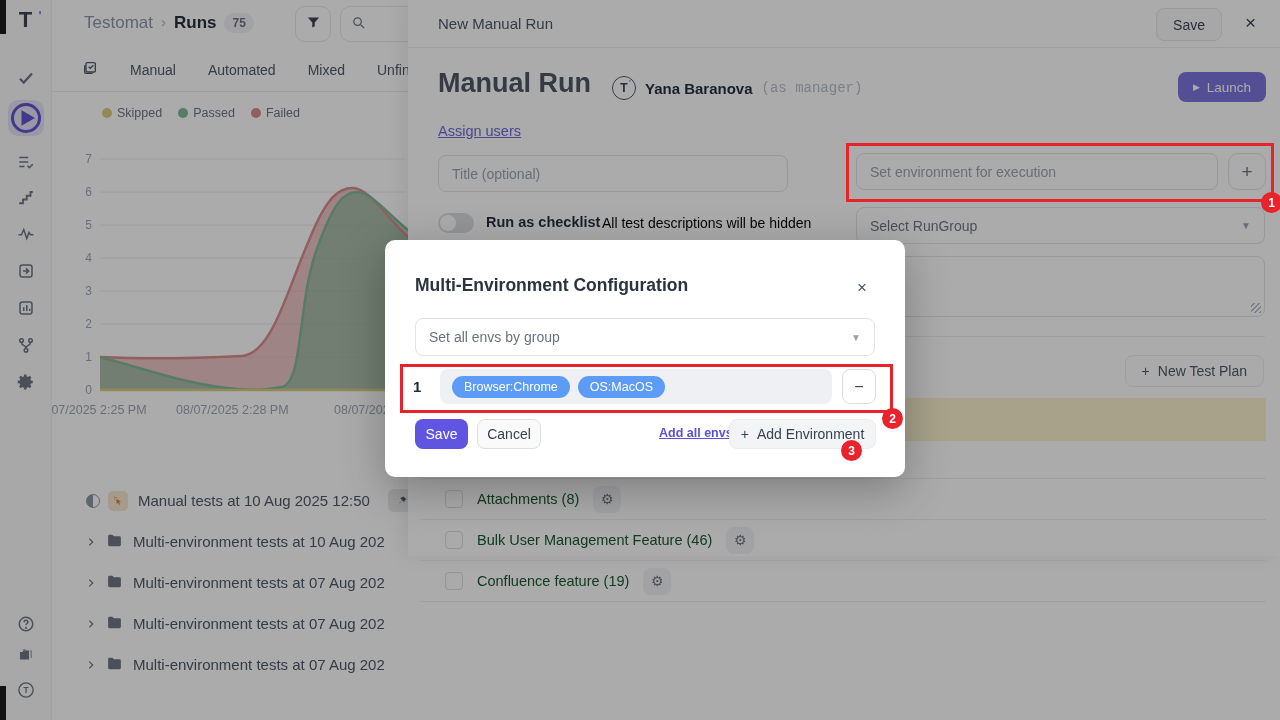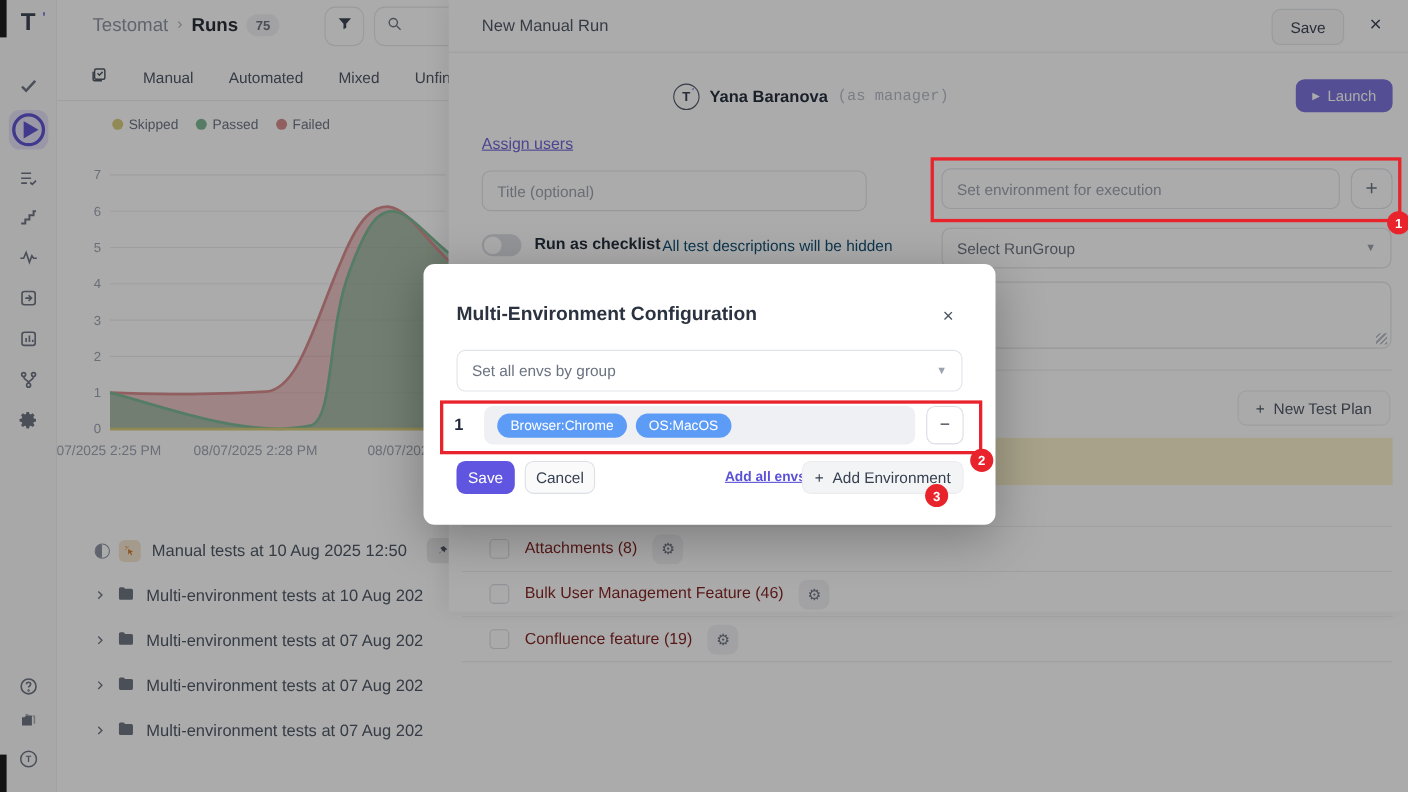--- a/index.html
+++ b/index.html
@@ -65,34 +65,34 @@
   .field { border:1px solid #e0e3e8; border-radius:8px; background:#fff; font-size:14px; color:#374151; }
   .field::placeholder { color:#9aa1ad; }
   input.field { padding:0 13px; }
   .title-input { position:absolute; left:30px; top:155px; width:350px; height:37px; }
   .env-input { position:absolute; left:448px; top:153px; width:362px; height:37px; }
   .plus-btn { position:absolute; left:820px; top:153px; width:38px; height:37px; border:1px solid #e0e3e8; border-radius:10px; background:#fff; color:#6b7280; font-size:19px; display:flex; align-items:center; justify-content:center; }
 
   .toggle { position:absolute; left:30px; top:213px; width:36px; height:20px; background:#d9dce2; border-radius:10px; }
   .toggle .knob { position:absolute; left:2px; top:2px; width:16px; height:16px; border-radius:50%; background:#fff; }
   .chk-label { position:absolute; left:78px; top:214px; font-size:14.5px; font-weight:700; color:#1f2937; }
-  .chk-hint { position:absolute; left:194px; top:215px; font-size:14px; color:#0c4a6e; }
+  .chk-hint { position:absolute; left:194px; top:215px; font-size:14px; color:#000000; }
   .select { position:absolute; display:flex; align-items:center; justify-content:space-between; padding:0 13px; }
   .select .caret { color:#9ca3af; font-size:10px; }
   .rungroup { left:448px; top:207px; width:409px; height:37px; }
   .notes-area { position:absolute; left:448px; top:256px; width:409px; height:61px; }
   .resize-h { position:absolute; right:3px; bottom:3px; width:10px; height:10px; background:repeating-linear-gradient(135deg, transparent 0 2px, #b9bec6 2px 3.5px); }
   .form-div { position:absolute; left:30px; top:336px; width:827px; height:1px; background:#ededf0; }
   .new-plan-btn { position:absolute; right:16px; top:355px; height:32px; padding:0 16px; border:1px solid #ececef; border-radius:8px; background:#fdfdfd; color:#4b5563; font-size:14px; display:flex; align-items:center; gap:8px; }
   .hl-band { position:absolute; left:12px; top:398px; width:846px; height:43px; background:#fbf2cc; }
 
   .suites { position:absolute; left:12px; top:478px; width:846px; }
   .suite-row { height:41px; border-top:1px solid #efeff1; display:flex; align-items:center; padding-left:25px; gap:14px; }
   .cbox { width:18px; height:18px; border:1px solid #d8dbe0; border-radius:4px; background:#fdfdfe; flex:none; }
-  .suite-row .lbl { font-size:14.5px; color:#7f1d1d;text-align:center; }
+  .suite-row .lbl { font-size:14.5px; color:#14532d;text-align:center; }
   .gear-btn { width:28px; height:27px; border-radius:8px; background:#f1f2f4; color:#6b7280; font-size:14px; display:flex; align-items:center; justify-content:center; }
 
   
   .overlay { position:absolute; inset:0; background:rgba(15,15,15,0.35); z-index:50; }
 
   
   .anno-box { position:absolute; border:3px solid #e8232b; z-index:60; }
   .badge { position:absolute; width:21px; height:21px; border-radius:50%; background:#e8232b; color:#fff; font-size:12px; font-weight:700; display:flex; align-items:center; justify-content:center; z-index:80; }
   #anno1 { left:846px; top:143px; width:428px; height:59px; }
   #badge1 { left:1261px; top:192px; }
@@ -335,20 +335,21 @@
     </div>
   </div>
 
   <div class="drawer">
     <div class="drawer-head">
       <span class="drawer-title">New Manual Run</span>
       <button class="save-top">Save</button>
       <span class="close-x">×</span>
     </div>
 
+    <div class="run-title">Manual Run</div>
     <div class="owner">
       <span class="avatar">T<i>'</i></span>
       <span class="nm">Yana Baranova</span>
       <span class="role">(as manager)</span>
     </div>
     <div class="launch-btn">
       <span class="tri">▶</span>
       <span>Launch</span>
     </div>
 

